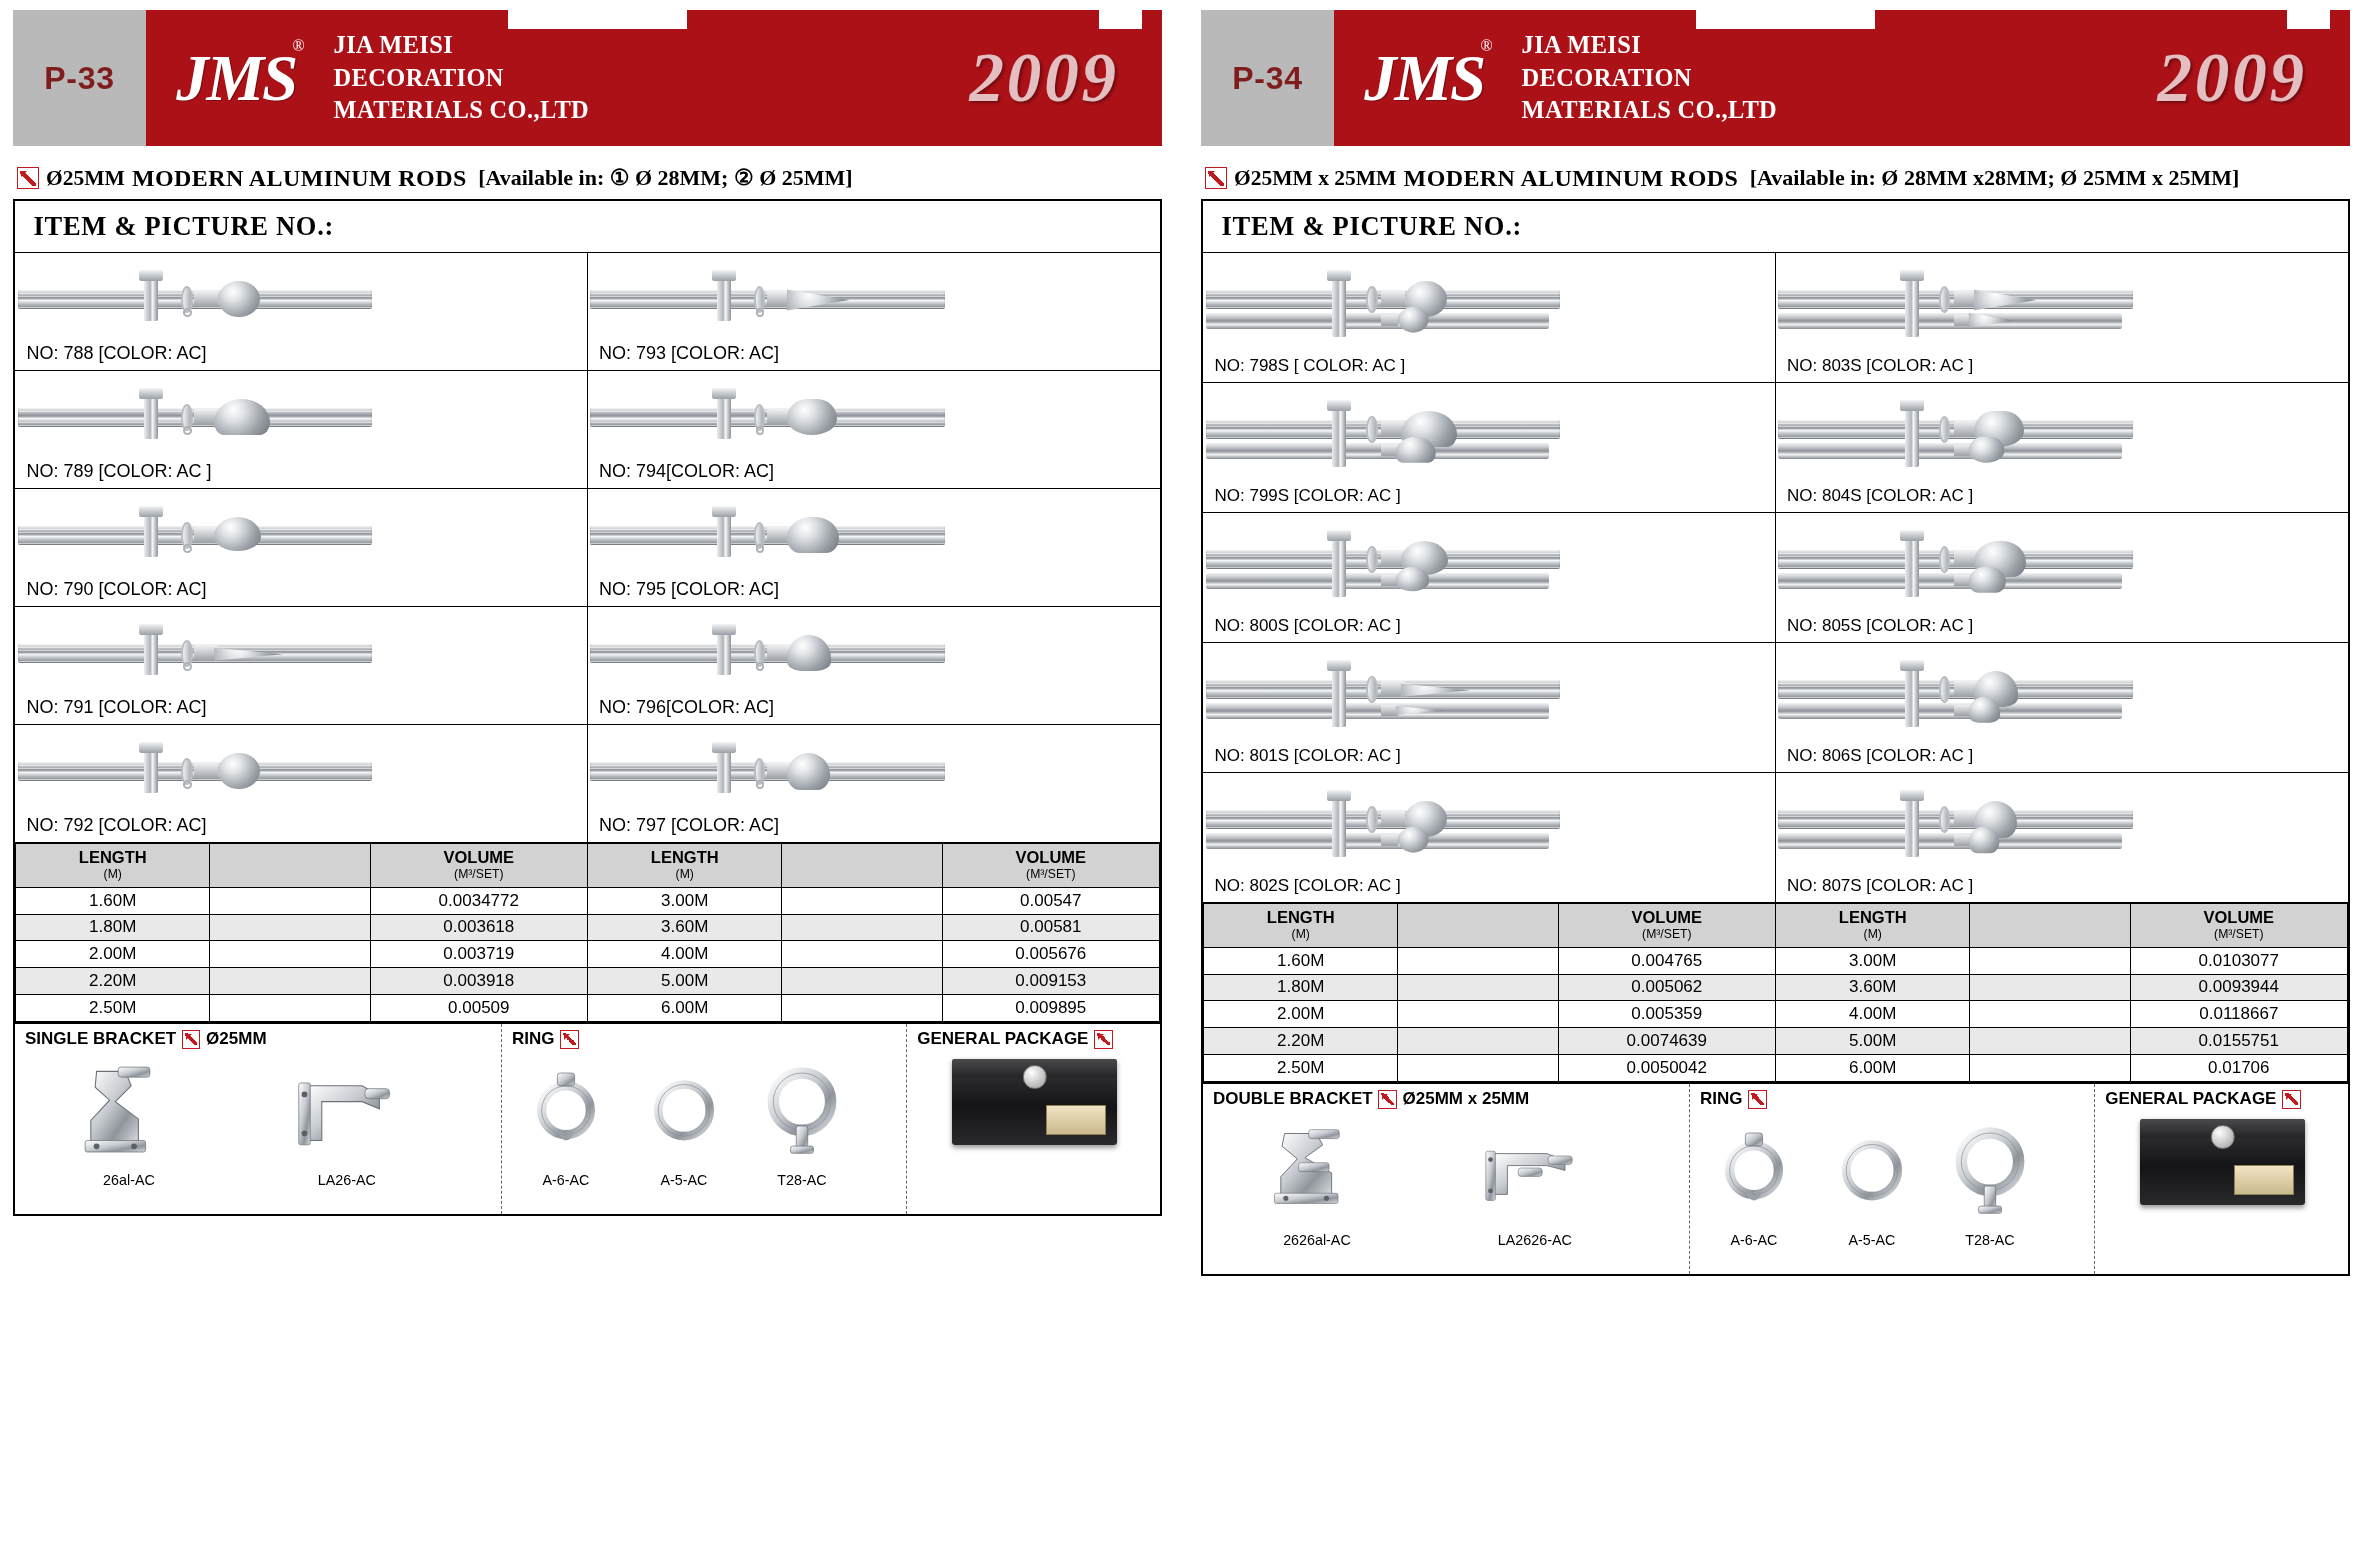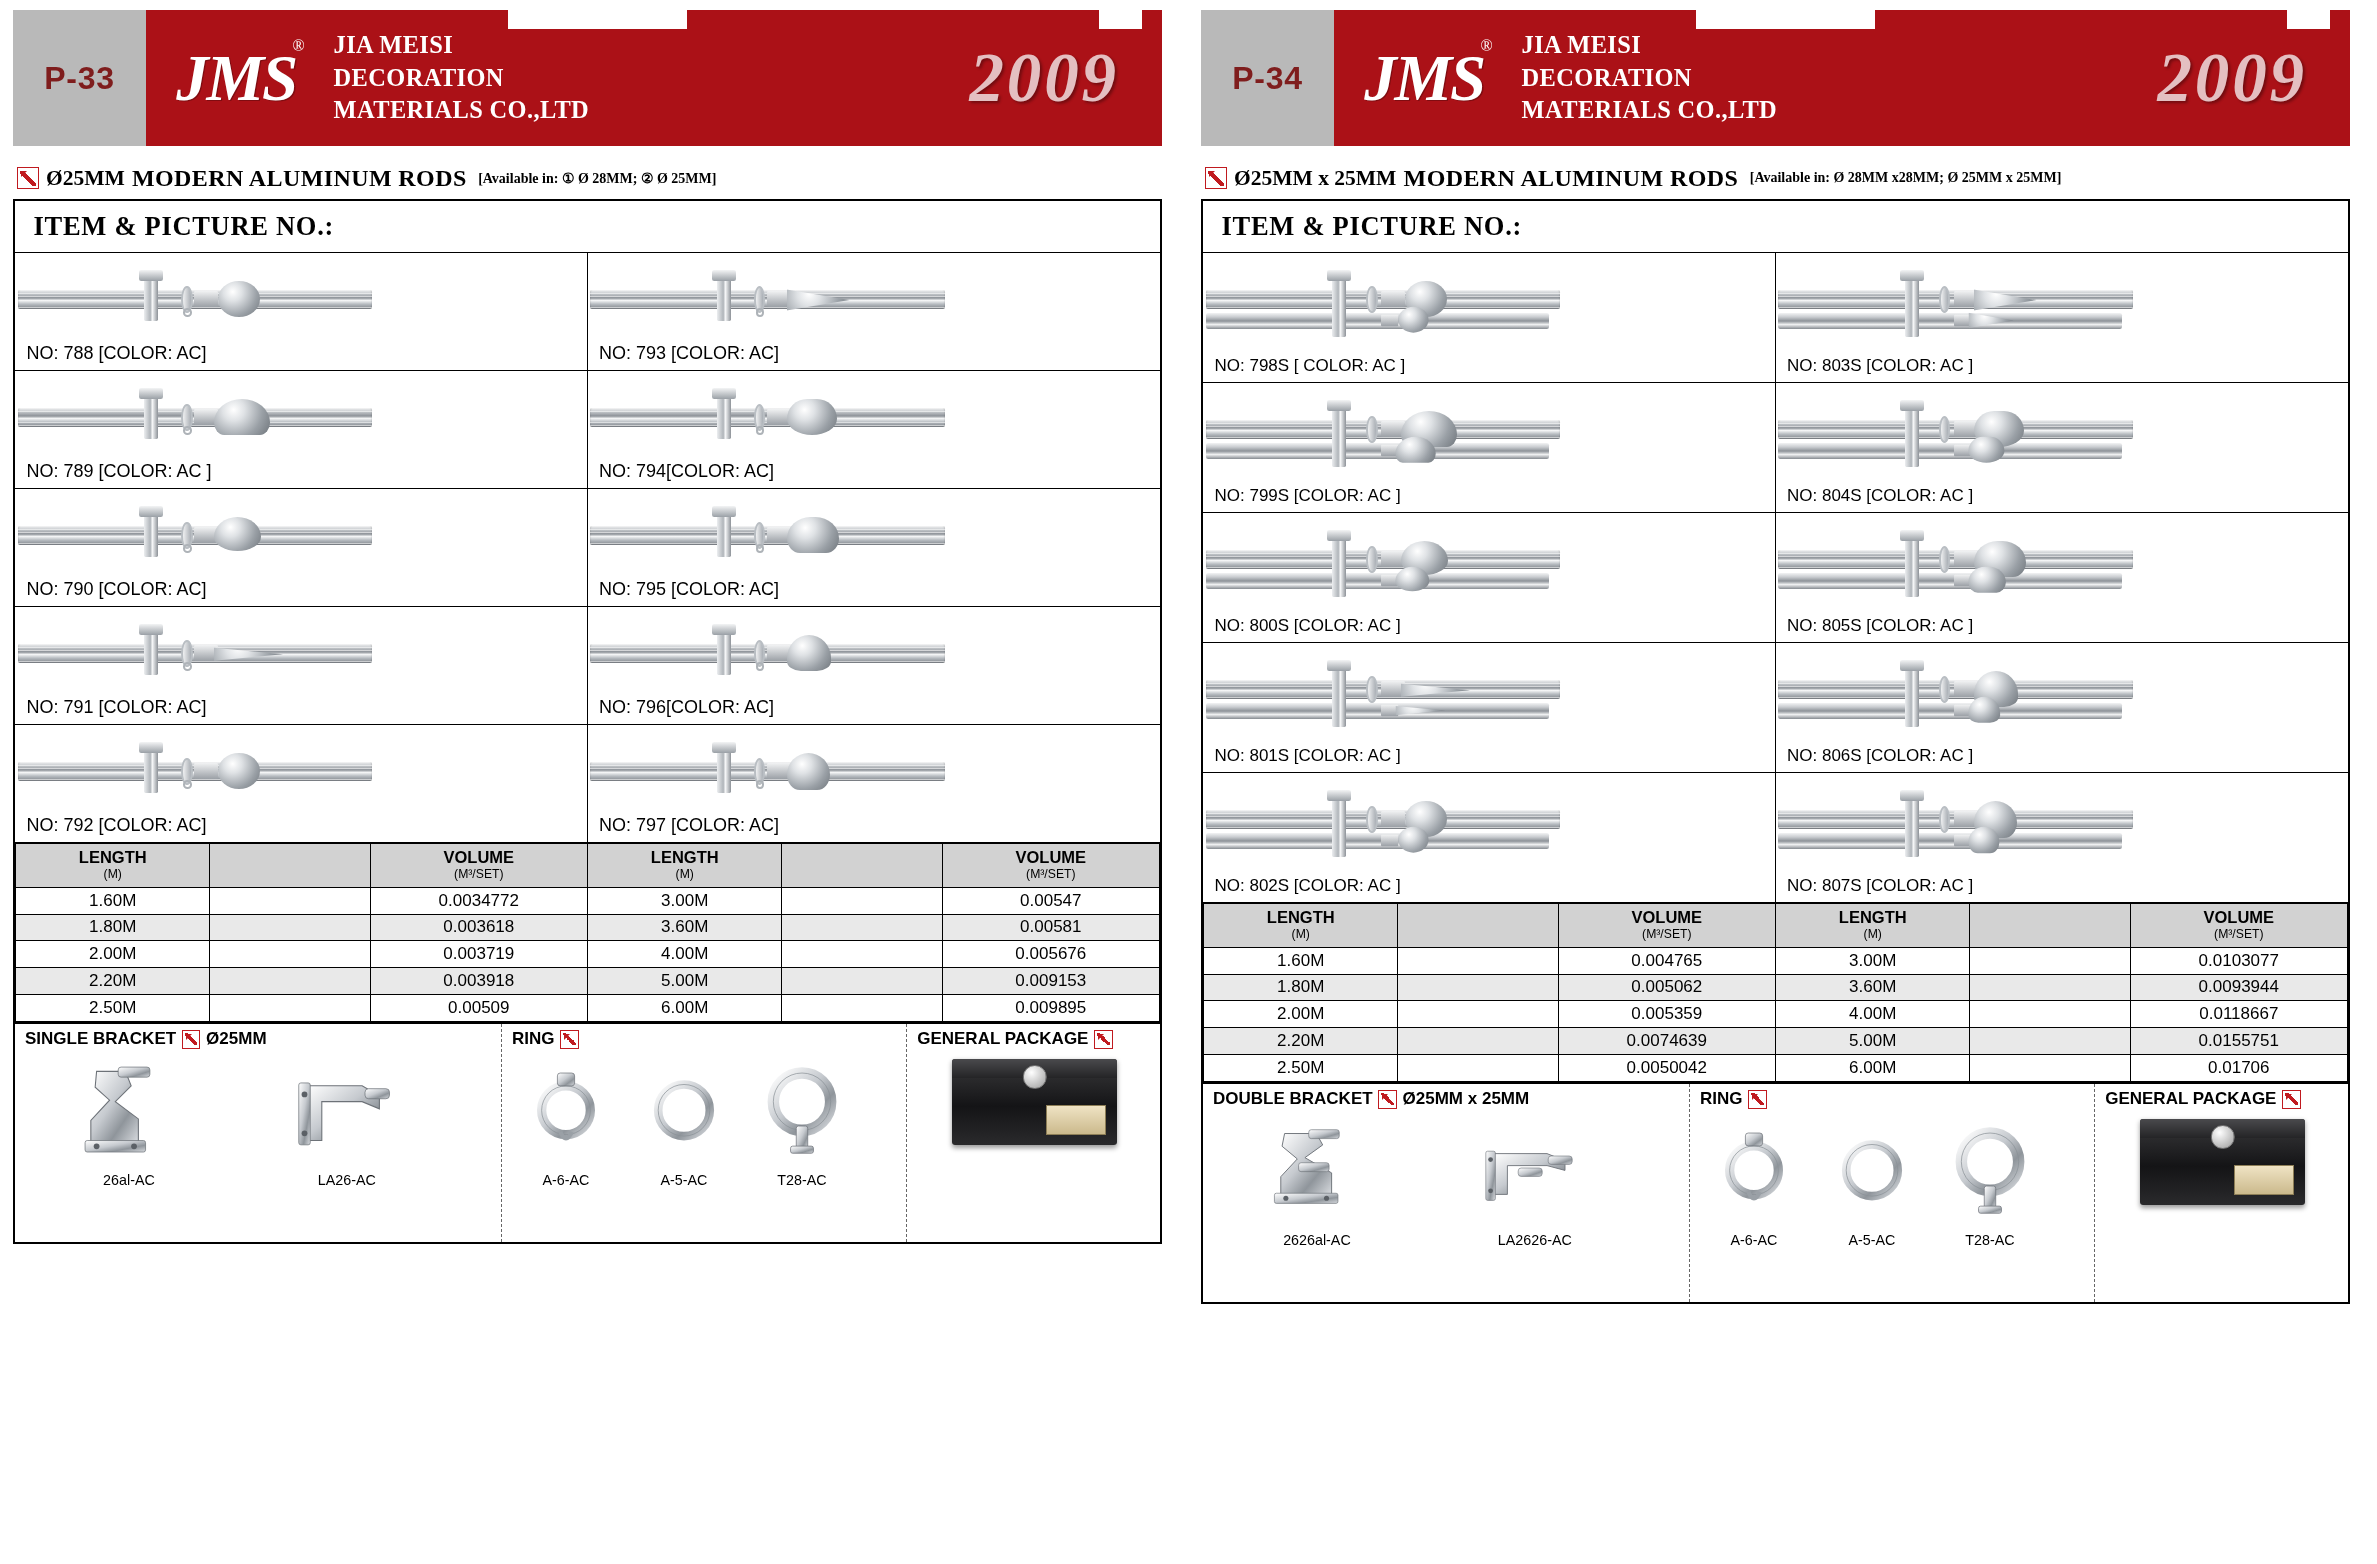--- a/index.html
+++ b/index.html
@@ -67,21 +67,21 @@
   .redmark:before{
     content:""; position:absolute; left:2.2px; top:2.2px; right:2.2px; bottom:2.2px;
     background: linear-gradient(45deg, transparent 40%, #c01a1f 40%, #c01a1f 60%, transparent 60%);
   }
   .redmark:after{
     content:""; position:absolute; left: 2.9px; top: 2.9px; width: 0; height: 0;
     border-left: 6.5px solid #c01a1f; border-bottom: 6.5px solid transparent;
   }
   .sect-dia { font-size: 21.5px; font-weight: bold; }
   .sect-title { font-size: 24px; font-weight: bold; letter-spacing: 0.4px; }
-  .sect-note { font-size: 14px; font-weight: bold; margin-left: 4.3px; }
+  .sect-note { font-size: 22px; font-weight: bold; margin-left: 4.3px; }
 
   
   .panel { border: 2.2px solid #000; }
   .panel-title {
     font-size: 26.5px; font-weight: bold; letter-spacing: 0.7px;
     padding: 10px 0 10px 18.6px; border-bottom: 1.4px solid #000;
   }
   .grid { display:flex; flex-wrap: wrap; }
   .cell {
     width: 50%; height: 118px; position: relative;
@@ -160,21 +160,21 @@
   
   table.vol { width: 100%; border-collapse: collapse; font-family:"Liberation Sans", sans-serif;}
   table.vol th, table.vol td { border: 1.4px solid #000; text-align:center; }
   table.vol th { background: #d2d2d2; padding: 4.3px 0 5.7px; font-size: 16.5px; font-weight:bold;}
   table.vol th .sub { display:block; font-size: 12.2px; font-weight: normal;}
   table.vol td { font-size: 17px; padding: 2.9px 0; }
   table.vol tr.alt td { background: #e9e9e9; }
   .col-len { width: 17%; } .col-gap { width: 14%; } .col-volm { width: 19%; }
 
   
-  .acc { display:flex; border: 2.2px solid #000; border-top: none; height: 220px; gap: 43px; }
+  .acc { display:flex; border: 2.2px solid #000; border-top: none; height: 192px; gap: 43px; }
   .acc-col { position:relative; padding: 5.7px 7.2px 0 10px; }
   .acc-col + .acc-col { border-left: 1.4px dashed #666; }
   .acc-head { font-family:"Liberation Sans", sans-serif; font-weight:bold; font-size: 17px; display:flex; align-items:center; gap:5.7px;}
   .acc-head .redmark { width: 18.6px; height: 18.6px;}
   .acc-items { display:flex; gap: 10px; margin-top: 4.3px; justify-content: space-around;}
   .acc-item { text-align:center; width: 108px; }
   .acc-cap { font-family:"Liberation Sans", sans-serif; font-size: 14.3px; margin-top: 2.9px;}
   .brkt-col { width: 42%; }
   .ring-col { width: 34%; }
   .pkg-col { width: 24%; }

